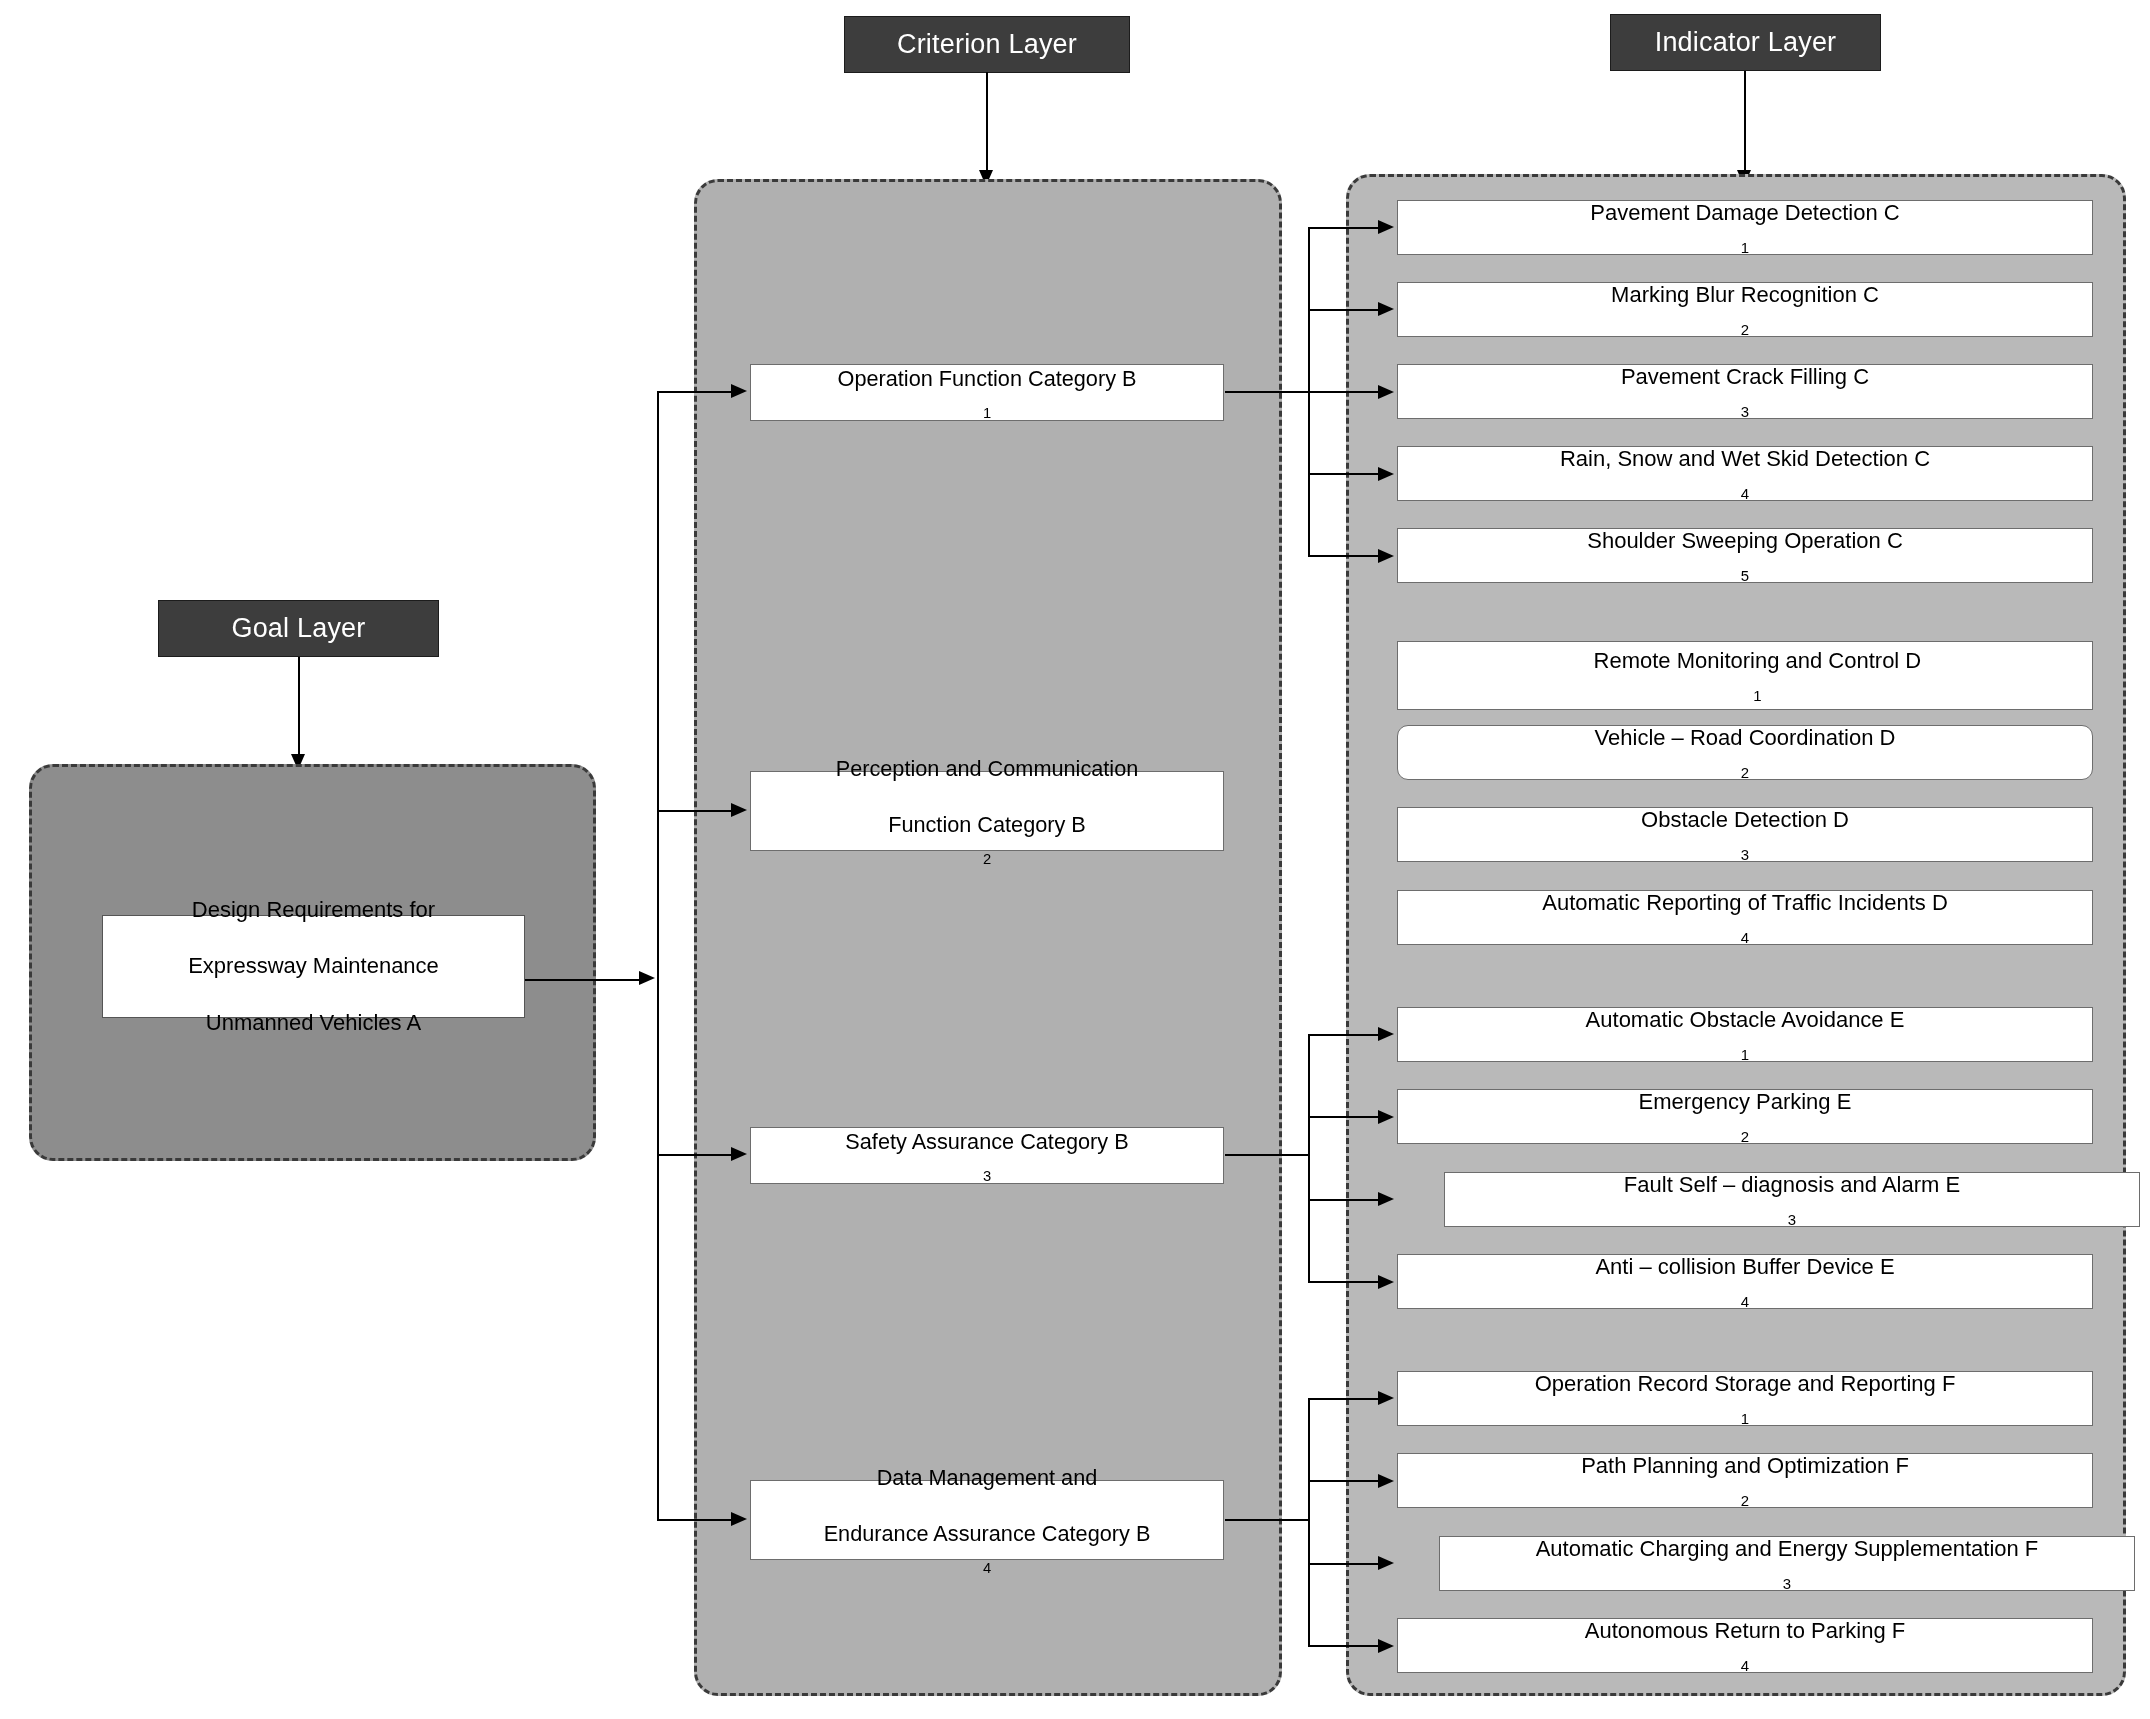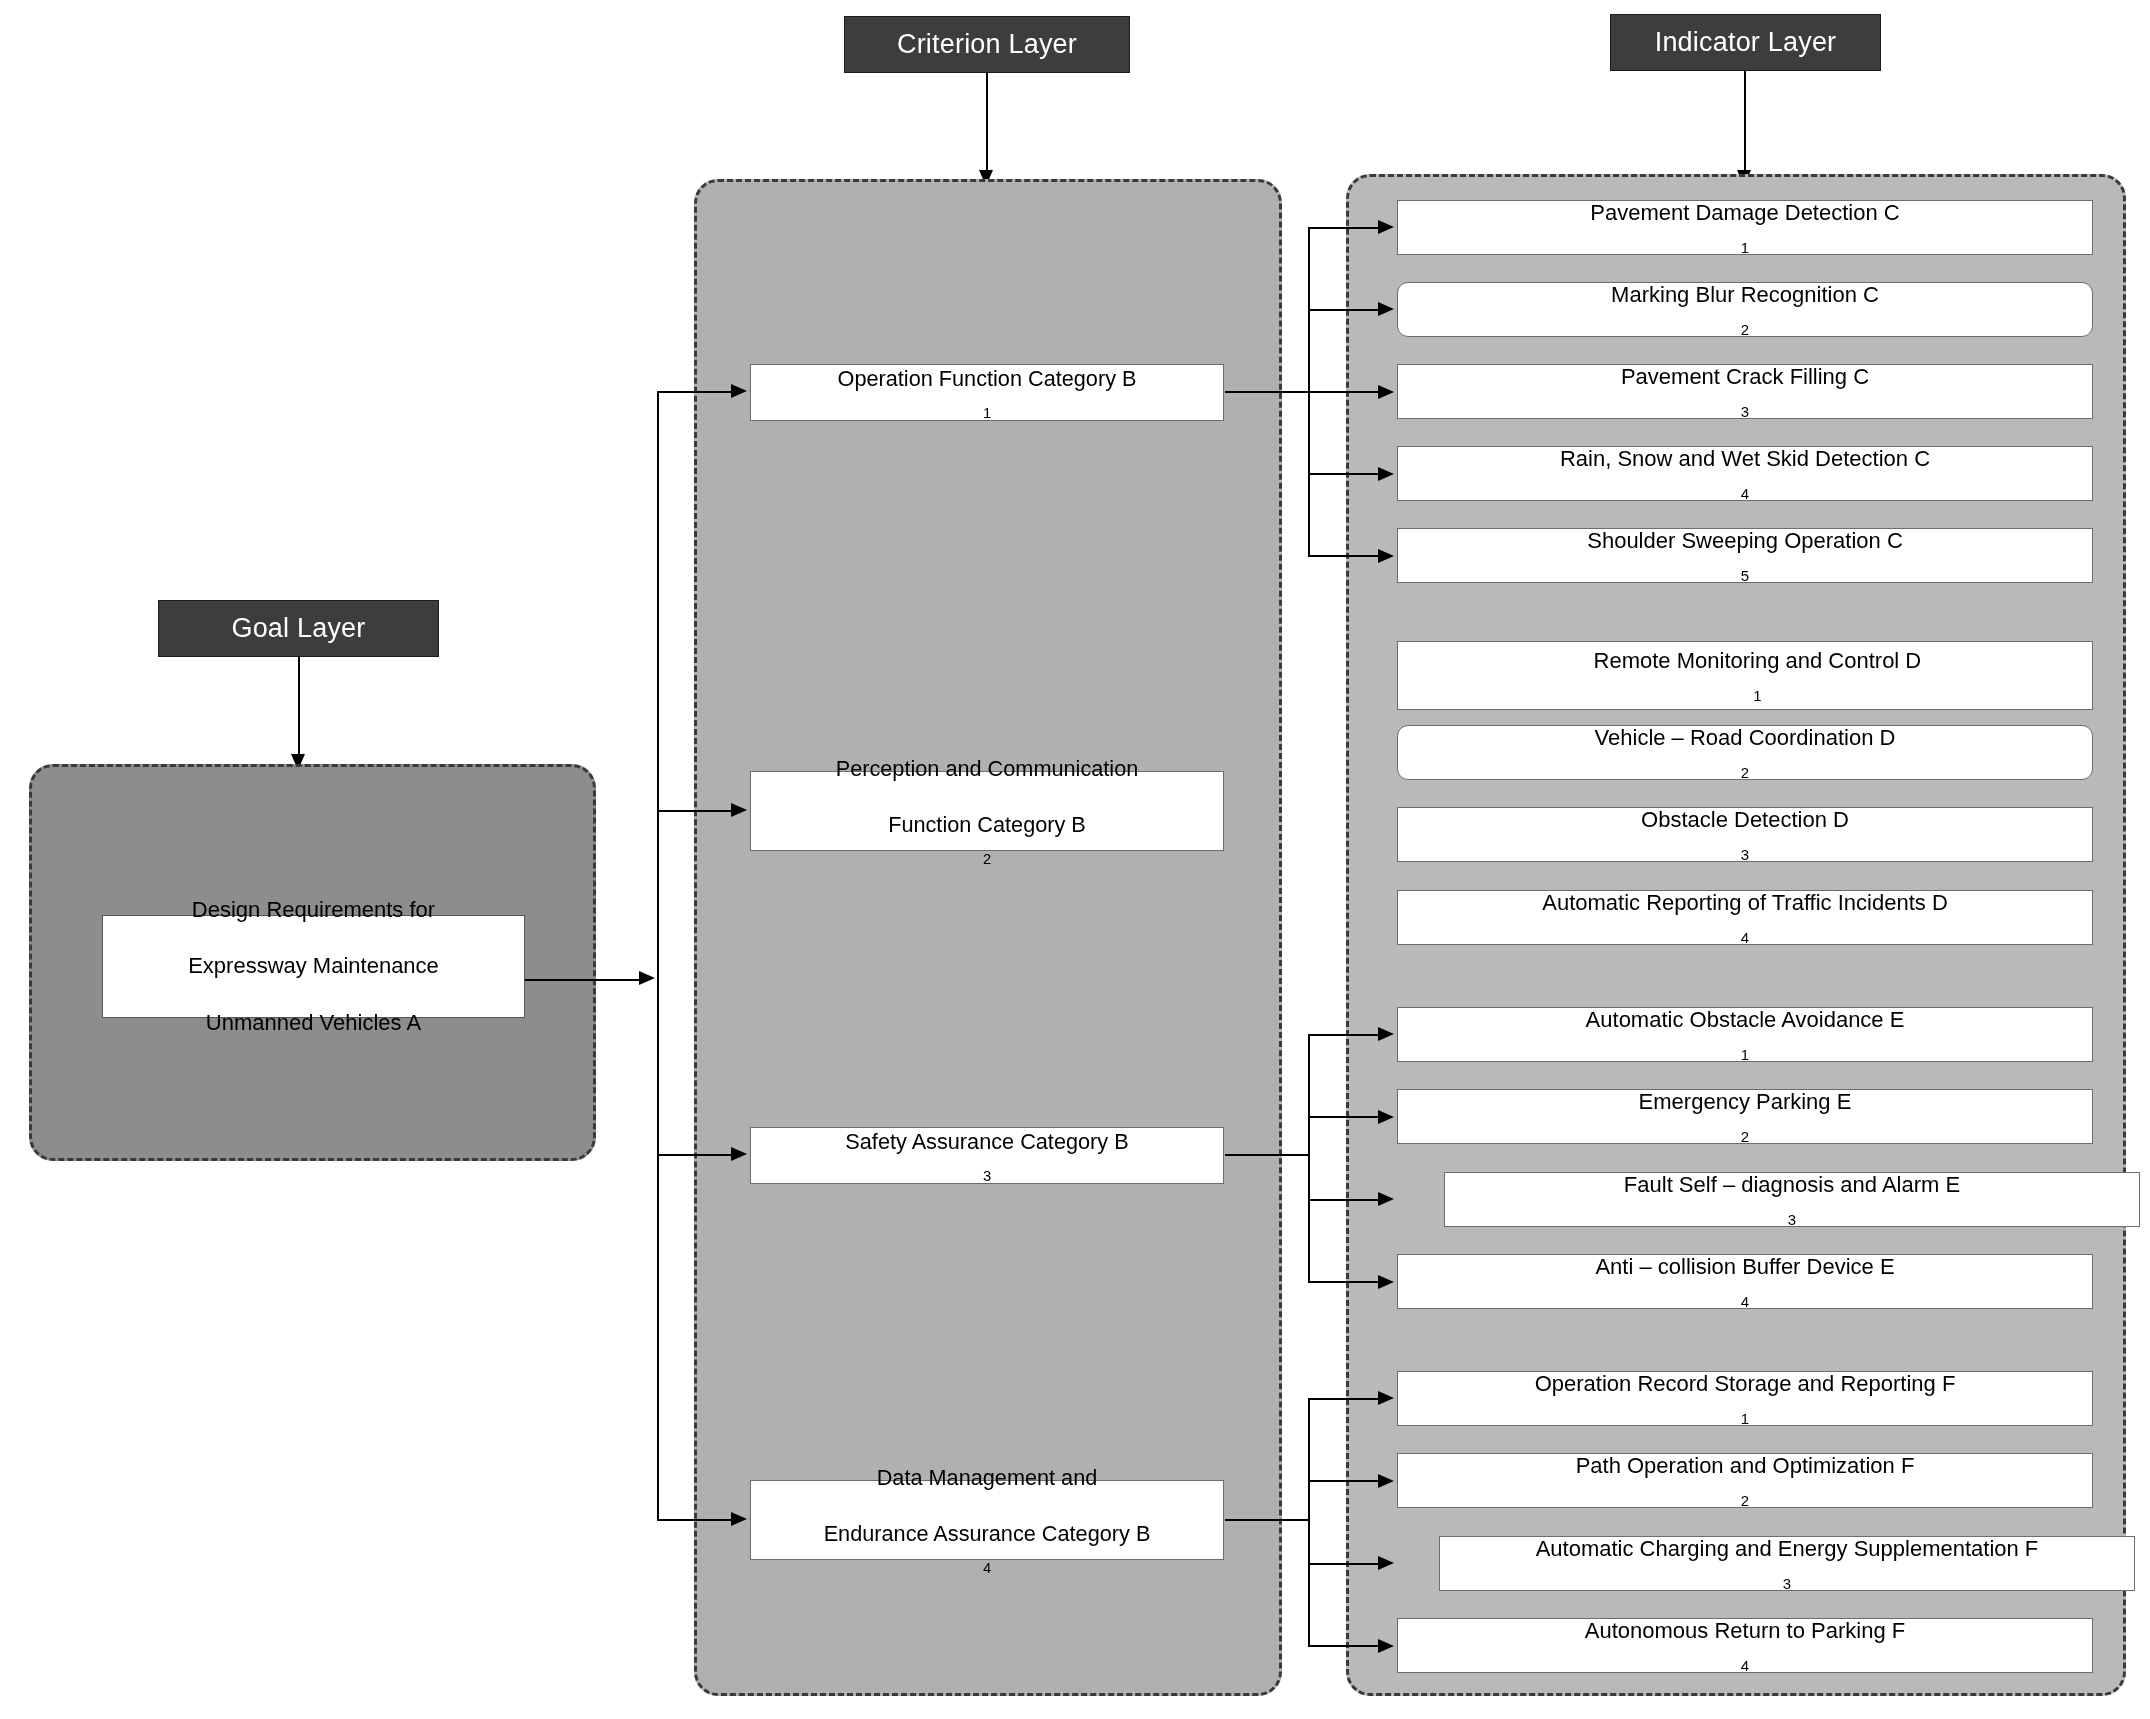--- a/index.html
+++ b/index.html
@@ -130,21 +130,21 @@
 <div class="arrow-r" style="left:731px;top:1512px;"></div>
 
 <div class="group-box" id="indicator-container" style="left:1346px;top:174px;width:780px;height:1522px;">
 </div>
 
 <div class="node ind-node" style="left:1397px;top:200px;width:696px;height:55px;justify-content:center;">
   <span>
     <span>Pavement Damage Detection C</span><sub>1</sub>
   </span>
 </div>
-<div class="node ind-node" style="left:1397px;top:282px;width:696px;height:55px;border-radius:11px;">
+<div class="node ind-node" style="left:1397px;top:282px;width:696px;height:55px;">
   <span>
     <span>Marking Blur Recognition C</span><sub>2</sub>
   </span>
 </div>
 <div class="node ind-node" style="left:1397px;top:364px;width:696px;height:55px;">
   <span>
     <span>Pavement Crack Filling C</span><sub>3</sub>
   </span>
 </div>
 <div class="node ind-node" style="left:1397px;top:446px;width:696px;height:55px;">
@@ -200,21 +200,21 @@
   </span>
 </div>
 
 <div class="node ind-node" style="left:1397px;top:1371px;width:696px;height:55px;">
   <span>
     <span>Operation Record Storage and Reporting F</span><sub>1</sub>
   </span>
 </div>
 <div class="node ind-node" style="left:1397px;top:1453px;width:696px;height:55px;">
   <span>
-    <span>Path Operation and Optimization F</span><sub>2</sub>
+    <span>Path Planning and Optimization F</span><sub>2</sub>
   </span>
 </div>
 <div class="node ind-node" style="left:1439px;top:1536px;width:696px;height:55px;">
   <span>
     <span>Automatic Charging and Energy Supplementation F</span><sub>3</sub>
   </span>
 </div>
 <div class="node ind-node" style="left:1397px;top:1618px;width:696px;height:55px;">
   <span>
     <span>Autonomous Return to Parking F</span><sub>4</sub>

